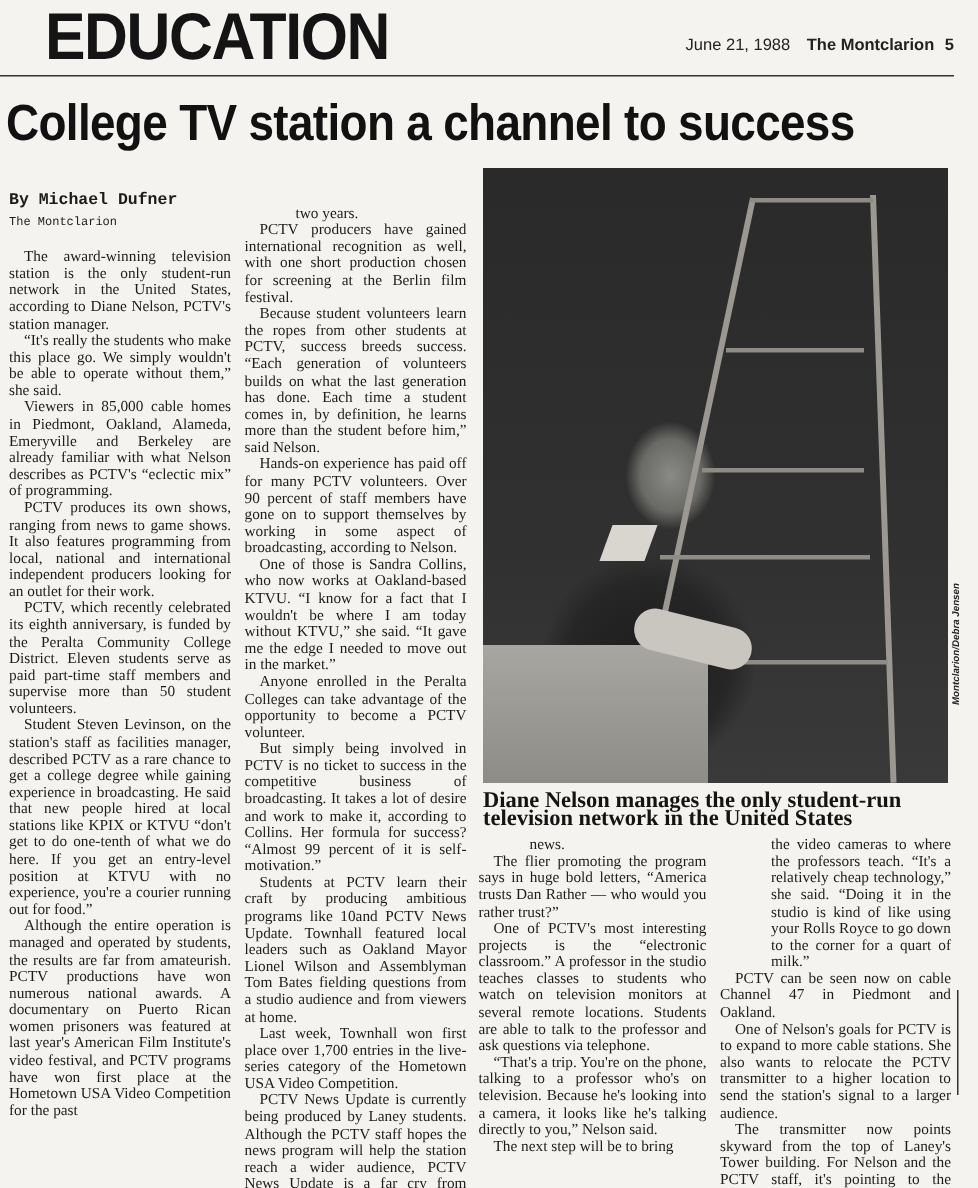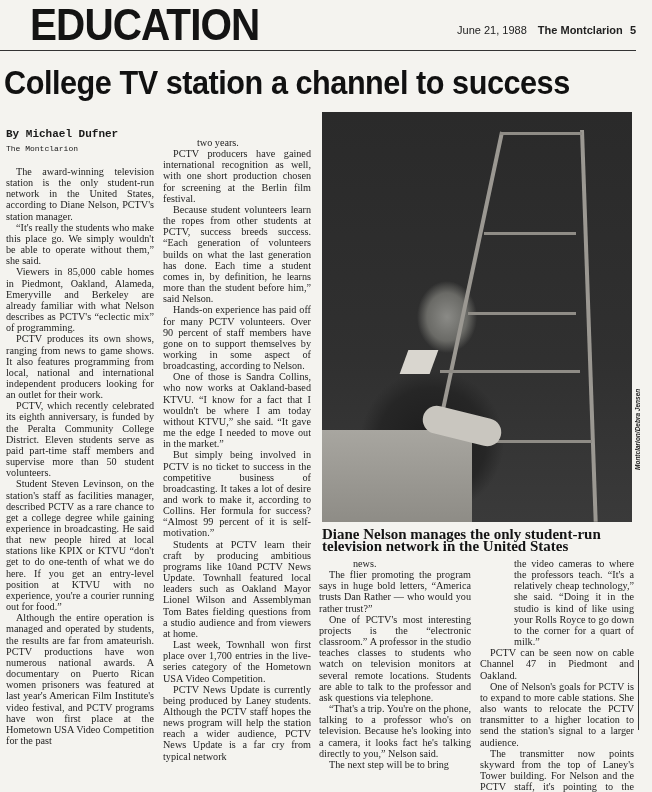--- a/index.html
+++ b/index.html
@@ -126,20 +126,21 @@
     <p>PCTV, which recently celebrated its eighth anniversary, is funded by the Peralta Community College District. Eleven students serve as paid part-time staff members and supervise more than 50 student volunteers.</p>
     <p>Student Steven Levinson, on the station's staff as facilities manager, described PCTV as a rare chance to get a college degree while gaining experience in broadcasting. He said that new people hired at local stations like KPIX or KTVU “don't get to do one-tenth of what we do here. If you get an entry-level position at KTVU with no experience, you're a courier running out for food.”</p>
     <p>Although the entire operation is managed and operated by students, the results are far from amateurish. PCTV productions have won numerous national awards. A documentary on Puerto Rican women prisoners was featured at last year's American Film Institute's video festival, and PCTV programs have won first place at the Hometown USA Video Competition for the past</p>
   </div>
 <div class="col col2">
     <p class="noindent">two years.</p>
     <p>PCTV producers have gained international recognition as well, with one short production chosen for screening at the Berlin film festival.</p>
     <p>Because student volunteers learn the ropes from other students at PCTV, success breeds success. “Each generation of volunteers builds on what the last generation has done. Each time a student comes in, by definition, he learns more than the student before him,” said Nelson.</p>
     <p>Hands-on experience has paid off for many PCTV volunteers. Over 90 percent of staff members have gone on to support themselves by working in some aspect of broadcasting, according to Nelson.</p>
     <p>One of those is Sandra Collins, who now works at Oakland-based KTVU. “I know for a fact that I wouldn't be where I am today without KTVU,” she said. “It gave me the edge I needed to move out in the market.”</p>
+    <p>Anyone enrolled in the Peralta Colleges can take advantage of the opportunity to become a PCTV volunteer.</p>
     <p>But simply being involved in PCTV is no ticket to success in the competitive business of broadcasting. It takes a lot of desire and work to make it, according to Collins. Her formula for success? “Almost 99 percent of it is self-motivation.”</p>
     <p>Students at PCTV learn their craft by producing ambitious programs like 10and PCTV News Update. Townhall featured local leaders such as Oakland Mayor Lionel Wilson and Assemblyman Tom Bates fielding questions from a studio audience and from viewers at home.</p>
     <p>Last week, Townhall won first place over 1,700 entries in the live-series category of the Hometown USA Video Competition.</p>
     <p>PCTV News Update is currently being produced by Laney students. Although the PCTV staff hopes the news program will help the station reach a wider audience, PCTV News Update is a far cry from typical network</p>
   </div>
 
 <div class="photo">
   <div class="ladder-rail" style="left:178px;top:20px;height:390px;transform:rotate(12deg);transform-origin:top;"></div>
   <div class="ladder-rail" style="left:258px;top:18px;height:392px;transform:rotate(-2deg);transform-origin:top;"></div>
   <div class="ladder-rung" style="left:178px;top:20px;width:82px;"></div>
@@ -151,21 +152,21 @@
   <div class="desk"></div>
   <div class="arm"></div>
 </div>
 <div class="photo-credit">Montclarion/Debra Jensen</div>
 <div class="caption">Diane Nelson manages the only student-run television network in the United States</div>
 
 <div class="col col3">
     <p class="noindent">news.</p>
     <p>The flier promoting the program says in huge bold letters, “America trusts Dan Rather — who would you rather trust?”</p>
     <p>One of PCTV's most interesting projects is the “electronic classroom.” A professor in the studio teaches classes to students who watch on television monitors at several remote locations. Students are able to talk to the professor and ask questions via telephone.</p>
-    <p>“That's a trip. You're on the phone, talking to a professor who's on television. Because he's looking into a camera, it looks fact he's talking directly to you,” Nelson said.</p>
+    <p>“That's a trip. You're on the phone, talking to a professor who's on television. Because he's looking into a camera, it looks like he's talking directly to you,” Nelson said.</p>
     <p>The next step will be to bring</p>
   </div>
 <div class="col col4">
     <p class="noindent">the video cameras to where the professors teach. “It's a relatively cheap technology,” she said. “Doing it in the studio is kind of like using your Rolls Royce to go down to the corner for a quart of milk.”</p>
     <p>PCTV can be seen now on cable Channel 47 in Piedmont and Oakland.</p>
     <p>One of Nelson's goals for PCTV is to expand to more cable stations. She also wants to relocate the PCTV transmitter to a higher location to send the station's signal to a larger audience.</p>
     <p>The transmitter now points skyward from the top of Laney's Tower building. For Nelson and the PCTV staff, it's pointing to the future.</p>
   </div>
 <div class="col-divider"></div>
 

